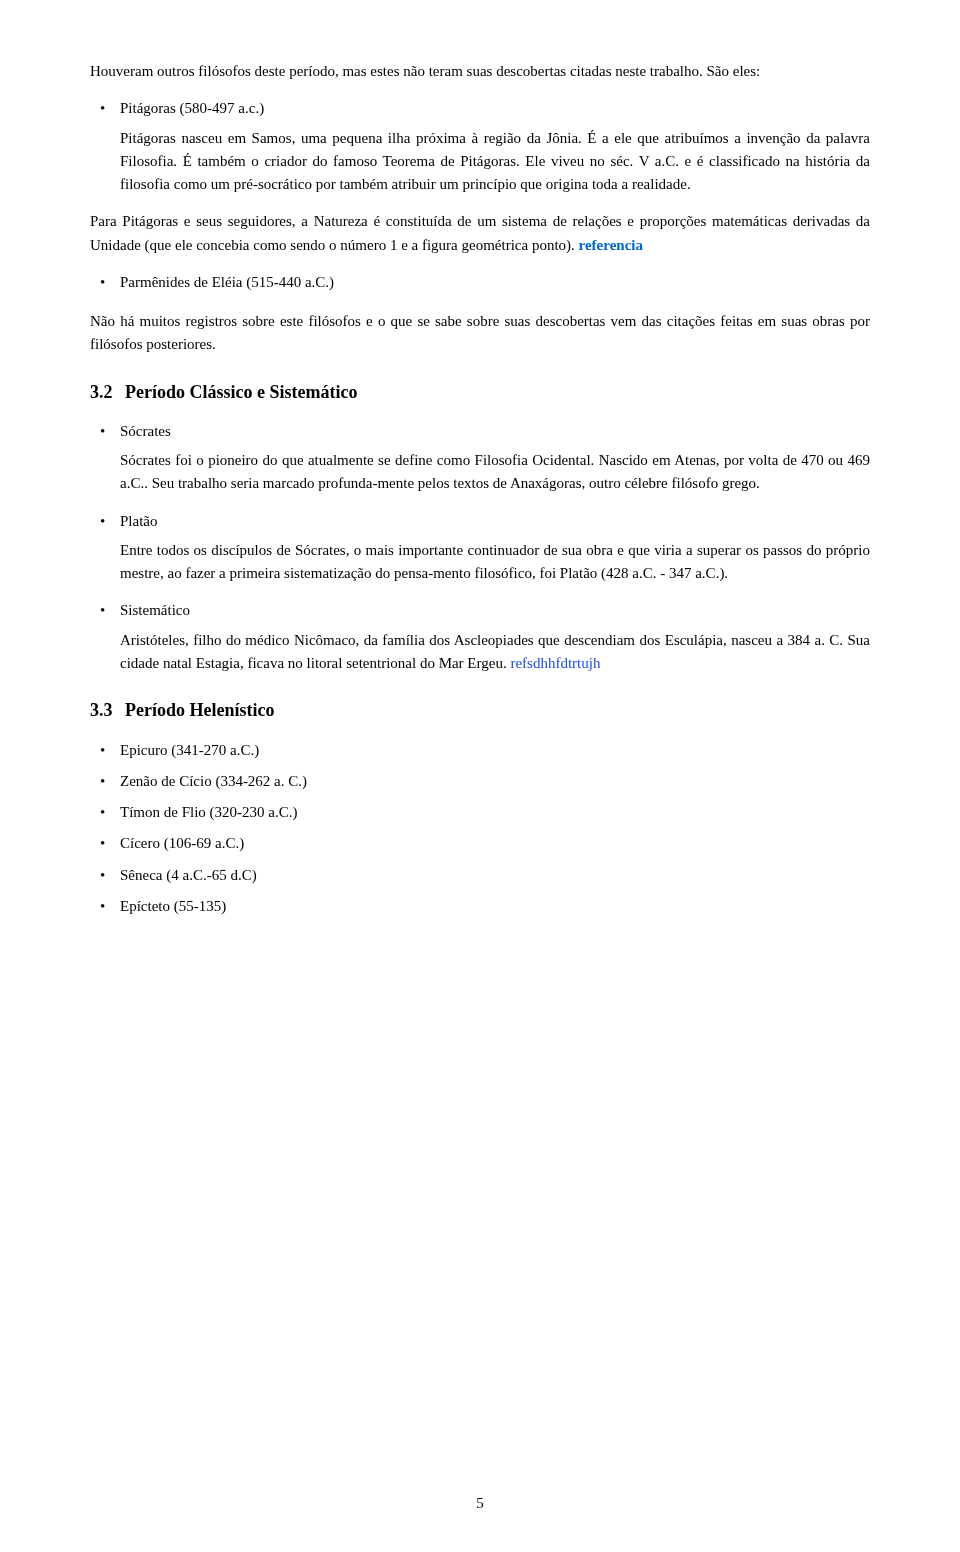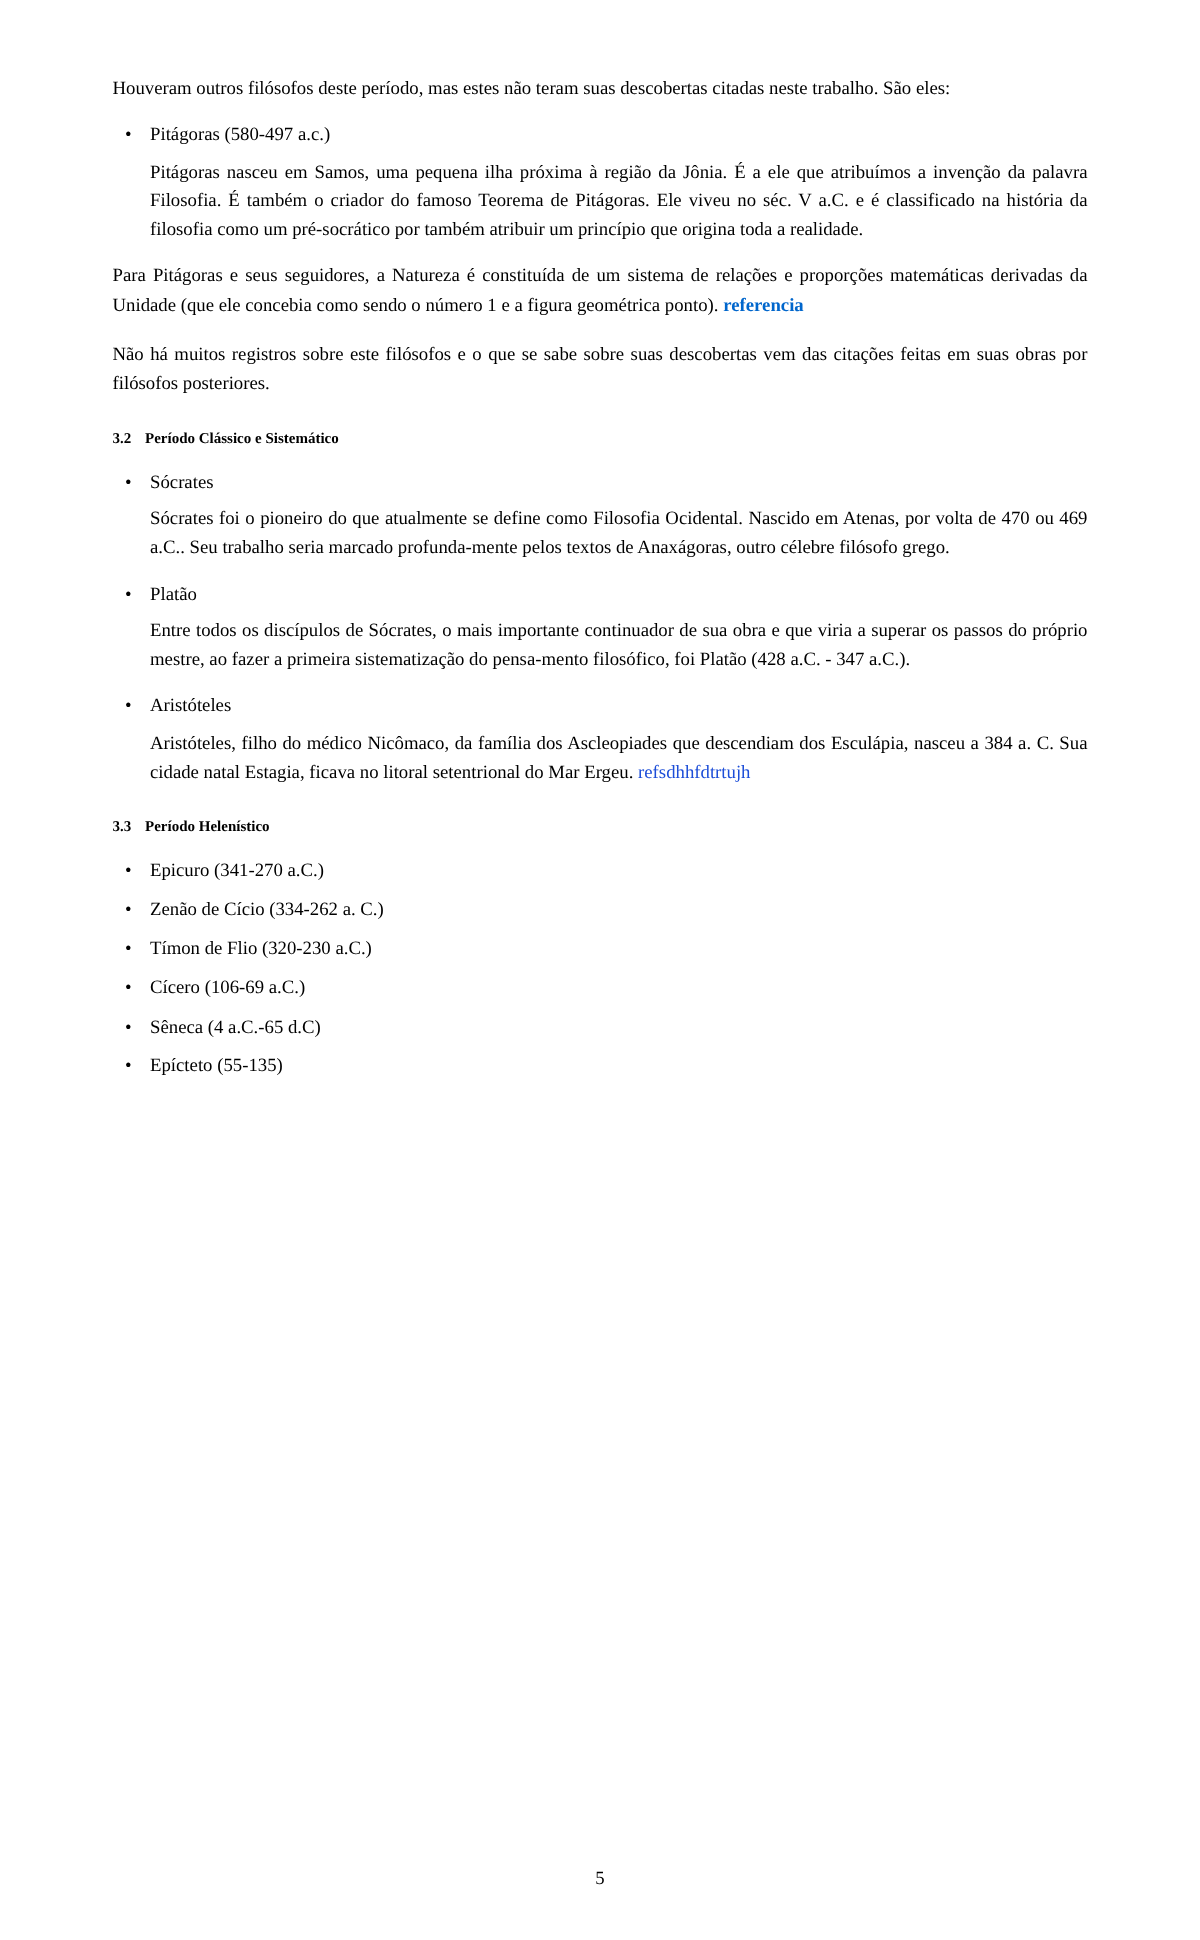--- a/index.html
+++ b/index.html
@@ -45,21 +45,21 @@
       margin-bottom: 6px;
     }
 
     .bullet-item-title::before {
       content: "•";
       position: absolute;
       left: 10px;
     }
 
     .section-heading {
-      font-size: 12px;
+      font-size: 18px;
       font-weight: bold;
       margin-top: 24px;
       margin-bottom: 16px;
       line-height: 1.3;
       font-family: Liberation Serif, serif;
     }
 
     .section-number {
       margin-right: 8px;
     }
@@ -92,20 +92,23 @@
     <span>Pitágoras (580-497 a.c.)</span>
   </div>
   <div class="bullet-item-block">Pitágoras nasceu em Samos, uma pequena ilha próxima à região da Jônia. É a ele que atribuímos a invenção da palavra Filosofia. É também o criador do famoso Teorema de Pitágoras. Ele viveu no séc. V a.C. e é classificado na história da filosofia como um pré-socrático por também atribuir um princípio que origina toda a realidade.</div>
 
   <p class="paragraph">
     <span>Para Pitágoras e seus seguidores, a Natureza é constituída de um sistema de relações e proporções matemáticas derivadas da Unidade (que ele concebia como sendo o número 1 e a figura geométrica ponto).</span>
     <span> </span>
     <span class="ref-link">referencia</span>
   </p>
 
+  <div class="bullet-item-title">
+    <span>Parmênides de Eléia (515-440 a.C.)</span>
+  </div>
   <div style="margin-bottom: 8px;"></div>
 
   <div style="margin-bottom: 16px;"></div>
 
   <p class="paragraph">Não há muitos registros sobre este filósofos e o que se sabe sobre suas descobertas vem das citações feitas em suas obras por filósofos posteriores.</p>
 
   <h2 class="section-heading">
     <span class="section-number">3.2</span>
     <span>Período Clássico e Sistemático</span>
   </h2>
@@ -114,21 +117,21 @@
     <span>Sócrates</span>
   </div>
   <div class="bullet-item-block">Sócrates foi o pioneiro do que atualmente se define como Filosofia Ocidental. Nascido em Atenas, por volta de 470 ou 469 a.C.. Seu trabalho seria marcado profunda-mente pelos textos de Anaxágoras, outro célebre filósofo grego.</div>
 
   <div class="bullet-item-title">
     <span>Platão</span>
   </div>
   <div class="bullet-item-block">Entre todos os discípulos de Sócrates, o mais importante continuador de sua obra e que viria a superar os passos do próprio mestre, ao fazer a primeira sistematização do pensa-mento filosófico, foi Platão (428 a.C. - 347 a.C.).</div>
 
   <div class="bullet-item-title">
-    <span>Aristóteles</span>
+    <span>Sistemático</span>
   </div>
   <div class="bullet-item-block">
     <span>Aristóteles, filho do médico Nicômaco, da família dos Ascleopiades que descendiam dos Esculápia, nasceu a 384 a. C. Sua cidade natal Estagia, ficava no litoral setentrional do Mar Ergeu.</span>
     <span> </span>
     <span class="ref-link-orange">refsdhhfdtrtujh</span>
   </div>
 
   <h2 class="section-heading">
     <span class="section-number">3.3</span>
     <span>Período Helenístico</span>

